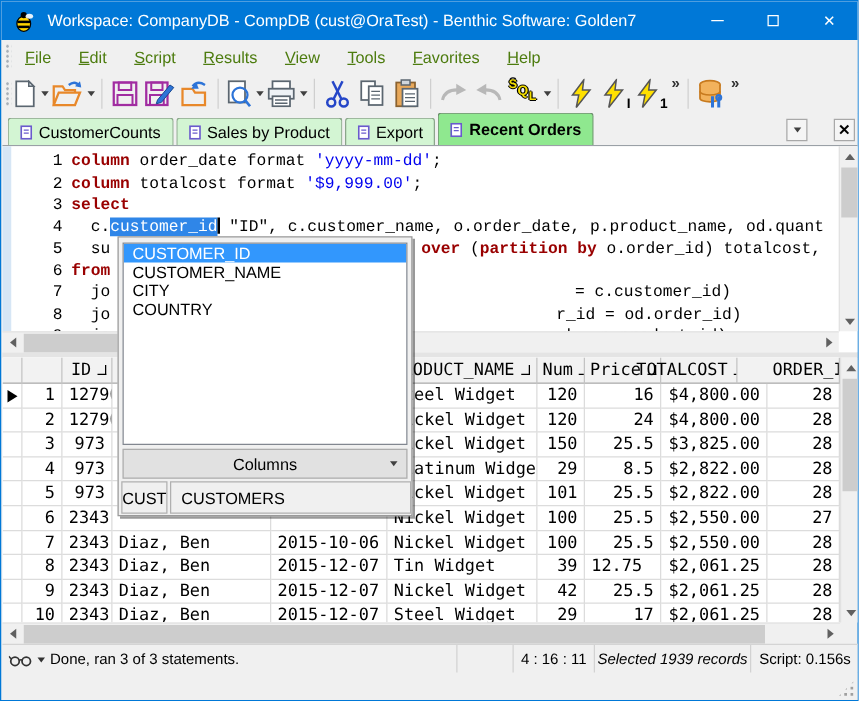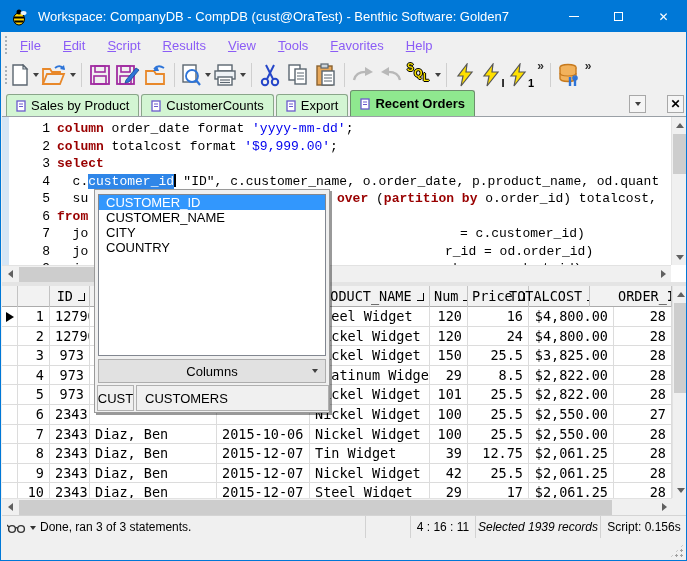--- a/index.html
+++ b/index.html
@@ -17,21 +17,21 @@
              color:#fff; font-size:12px; }
   .glyph-min { width:10px; height:1px; background:#fff; display:block; }
   .glyph-max { width:9px; height:9px; border:1px solid #fff; display:block; }
 
   
   .menubar { position:absolute; left:1px; top:31px; width:685px; height:26px; background:#f0f0f0;
              display:flex; align-items:center; }
   .grip { width:5px; height:20px; margin-left:2px;
           background-image:radial-gradient(#a8b0b8 1px, transparent 1.2px);
           background-size:4px 4px; }
-  .menu-item { padding:4px 11px; font-size:13px; color:#8b5cf6; }
+  .menu-item { padding:4px 11px; font-size:13px; color:#4d7c0f; }
   .menu-item::first-letter { text-decoration:underline; }
 
   
   .toolbar { position:absolute; left:1px; top:57px; width:685px; height:33px; background:#f0f0f0;
              display:flex; align-items:center; }
   .tb-btn { height:28px; min-width:26px; display:flex; align-items:center; justify-content:center;
             margin:0 1px; position:relative; }
   .tb-sep { width:1px; height:24px; background:#cfcfcf; margin:0 4px; }
   .dd-arrow { width:0; height:0; border-left:3.5px solid transparent; border-right:3.5px solid transparent;
               border-top:4px solid #404040; margin-left:3px; }
@@ -331,29 +331,29 @@
   </div>
 
   <div class="tabbar">
     <div class="tabs" id="tabs">
         <div class="tab">
           <svg class="tab-scroll-icon" viewBox="0 0 10 12">
             <rect x="1" y="1" width="8" height="10" fill="#fff" stroke="#6a5acd" stroke-width="1.3"></rect>
             <line x1="3" y1="4" x2="7" y2="4" stroke="#6a5acd" stroke-width="1"></line>
             <line x1="3" y1="6.5" x2="7" y2="6.5" stroke="#6a5acd" stroke-width="1"></line>
           </svg>
-          <span>Sales by Product</span>
+          <span>CustomerCounts</span>
         </div>
         <div class="tab">
           <svg class="tab-scroll-icon" viewBox="0 0 10 12">
             <rect x="1" y="1" width="8" height="10" fill="#fff" stroke="#6a5acd" stroke-width="1.3"></rect>
             <line x1="3" y1="4" x2="7" y2="4" stroke="#6a5acd" stroke-width="1"></line>
             <line x1="3" y1="6.5" x2="7" y2="6.5" stroke="#6a5acd" stroke-width="1"></line>
           </svg>
-          <span>CustomerCounts</span>
+          <span>Sales by Product</span>
         </div>
         <div class="tab">
           <svg class="tab-scroll-icon" viewBox="0 0 10 12">
             <rect x="1" y="1" width="8" height="10" fill="#fff" stroke="#6a5acd" stroke-width="1.3"></rect>
             <line x1="3" y1="4" x2="7" y2="4" stroke="#6a5acd" stroke-width="1"></line>
             <line x1="3" y1="6.5" x2="7" y2="6.5" stroke="#6a5acd" stroke-width="1"></line>
           </svg>
           <span>Export</span>
         </div>
         <div class="tab active">
@@ -518,21 +518,21 @@
           <div class="g-cell" style="left: 612px; width: 58px; text-align: right;">28</div>
         </div>
         <div class="g-row" style="top: 137.2px;">
           <div class="g-cell" style="left: 0px; width: 16px; text-align: left;"></div>
           <div class="g-cell" style="left: 16px; width: 32px; text-align: right;">8</div>
           <div class="g-cell" style="left: 48px; width: 40px; text-align: right;">2343</div>
           <div class="g-cell" style="left: 88px; width: 127px; text-align: left;">Diaz, Ben</div>
           <div class="g-cell" style="left: 215px; width: 93px; text-align: left;">2015-12-07</div>
           <div class="g-cell" style="left: 308px; width: 120px; text-align: left;">Tin Widget</div>
           <div class="g-cell" style="left: 428px; width: 38px; text-align: right;">39</div>
-          <div class="g-cell" style="left: 466px; width: 61px; text-align: right;">12.75</div>
+          <div class="g-cell" style="left: 466px; width: 61px; text-align: left;">12.75</div>
           <div class="g-cell" style="left: 527px; width: 85px; text-align: right;">$2,061.25</div>
           <div class="g-cell" style="left: 612px; width: 58px; text-align: right;">28</div>
         </div>
         <div class="g-row" style="top: 156.8px;">
           <div class="g-cell" style="left: 0px; width: 16px; text-align: left;"></div>
           <div class="g-cell" style="left: 16px; width: 32px; text-align: right;">9</div>
           <div class="g-cell" style="left: 48px; width: 40px; text-align: right;">2343</div>
           <div class="g-cell" style="left: 88px; width: 127px; text-align: left;">Diaz, Ben</div>
           <div class="g-cell" style="left: 215px; width: 93px; text-align: left;">2015-12-07</div>
           <div class="g-cell" style="left: 308px; width: 120px; text-align: left;">Nickel Widget</div>

